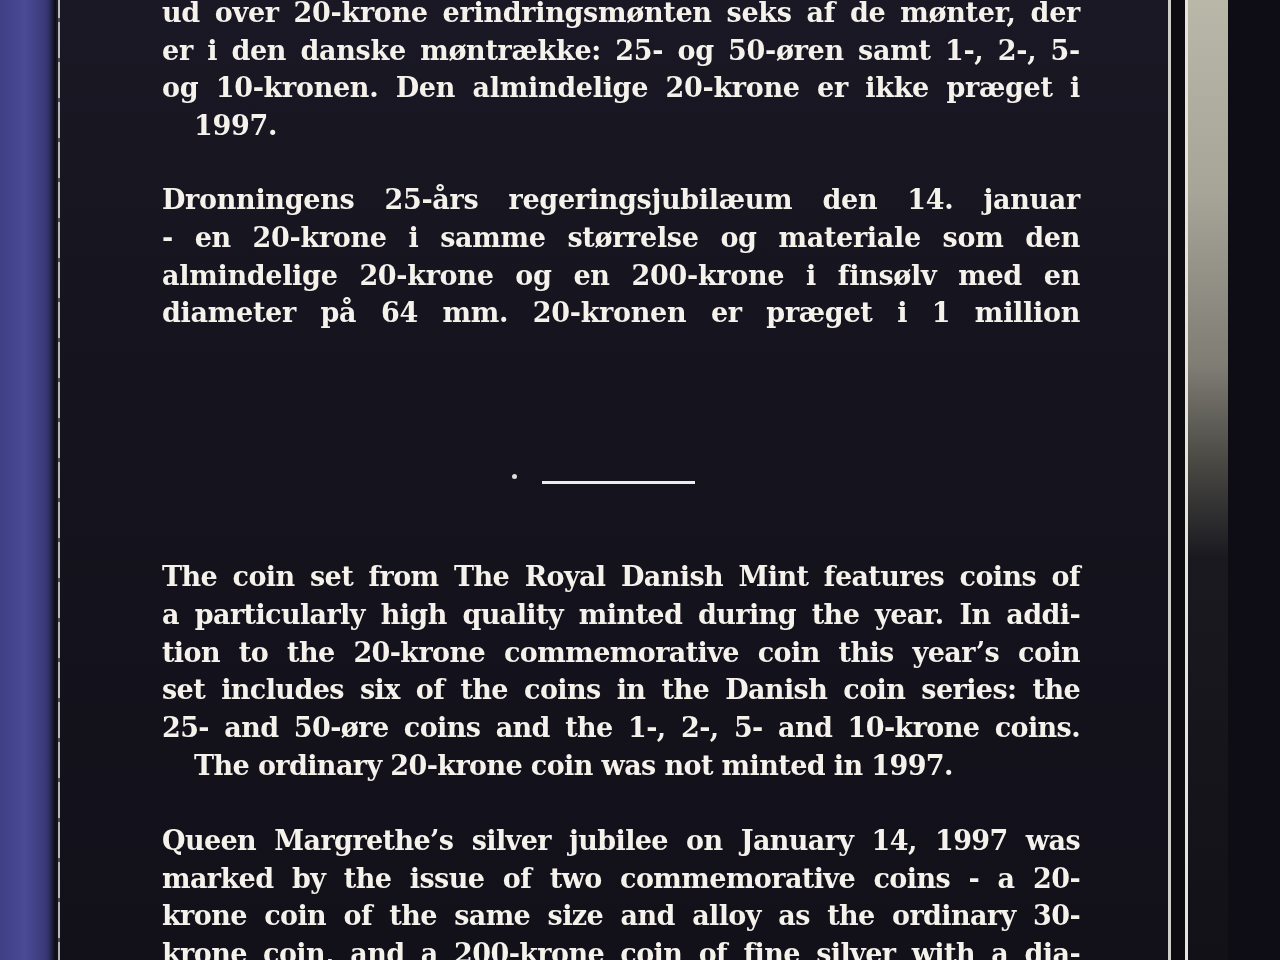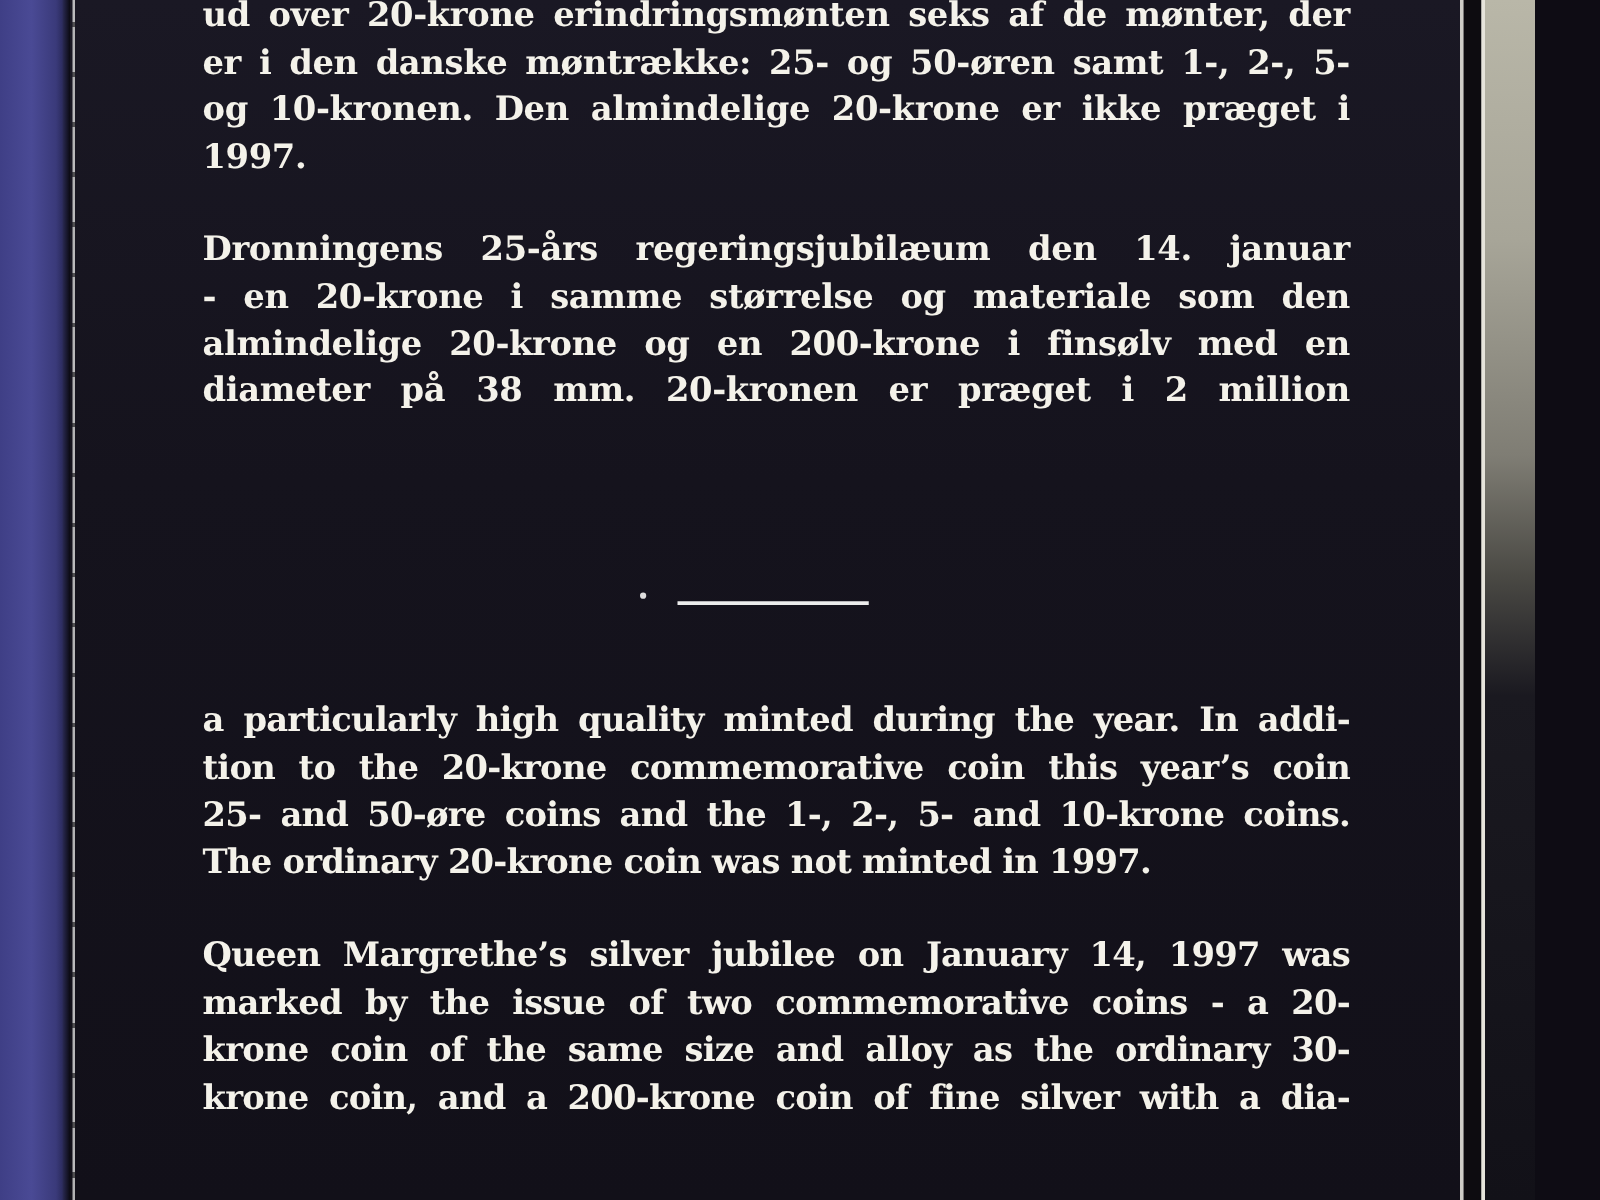--- a/index.html
+++ b/index.html
@@ -82,20 +82,21 @@
     }
     .line {
       display: block;
       white-space: nowrap;
       text-align: justify;
       text-align-last: justify;
       width: 918px;
     }
     .line.last {
       text-align-last: left;
+      margin-left: 32px;
     }
     .para { display: block; }
     .gap-1 { height: 37px; }
     .divider {
       position: absolute;
       left: 542px;
       top: 481px;
       width: 153px;
       height: 3px;
       background: #ececec;
@@ -137,31 +138,33 @@
       <span class="line">ud over 20-krone erindringsmønten seks af de mønter, der</span>
       <span class="line">er i den danske møntrække: 25- og 50-øren samt 1-, 2-, 5-</span>
       <span class="line">og 10-kronen. Den almindelige 20-krone er ikke præget i</span>
       <span class="line last">1997.</span>
     </div>
     <div class="gap-1"></div>
     <div class="para">
       <span class="line">Dronningens 25-års regeringsjubilæum den 14. januar</span>
       <span class="line">- en 20-krone i samme størrelse og materiale som den</span>
       <span class="line">almindelige 20-krone og en 200-krone i finsølv med en</span>
-      <span class="line">diameter på 38 mm. 20-kronen er præget i 2 million</span>
+      <span class="line">diameter på 64 mm. 20-kronen er præget i 1 million</span>
     </div>
   </div>
 
   <div class="speck"></div>
   <div class="divider"></div>
 
   <div class="english">
     <div class="para">
+      <span class="line">The coin set from The Royal Danish Mint features coins of</span>
       <span class="line">a particularly high quality minted during the year. In addi-</span>
       <span class="line">tion to the 20-krone commemorative coin this year’s coin</span>
+      <span class="line">set includes six of the coins in the Danish coin series: the</span>
       <span class="line">25- and 50-øre coins and the 1-, 2-, 5- and 10-krone coins.</span>
       <span class="line last">The ordinary 20-krone coin was not minted in 1997.</span>
     </div>
     <div class="gap-1"></div>
     <div class="para">
       <span class="line">Queen Margrethe’s silver jubilee on January 14, 1997 was</span>
       <span class="line">marked by the issue of two commemorative coins - a 20-</span>
       <span class="line">krone coin of the same size and alloy as the ordinary 30-</span>
       <span class="line">krone coin, and a 200-krone coin of fine silver with a dia-</span>
     </div>

